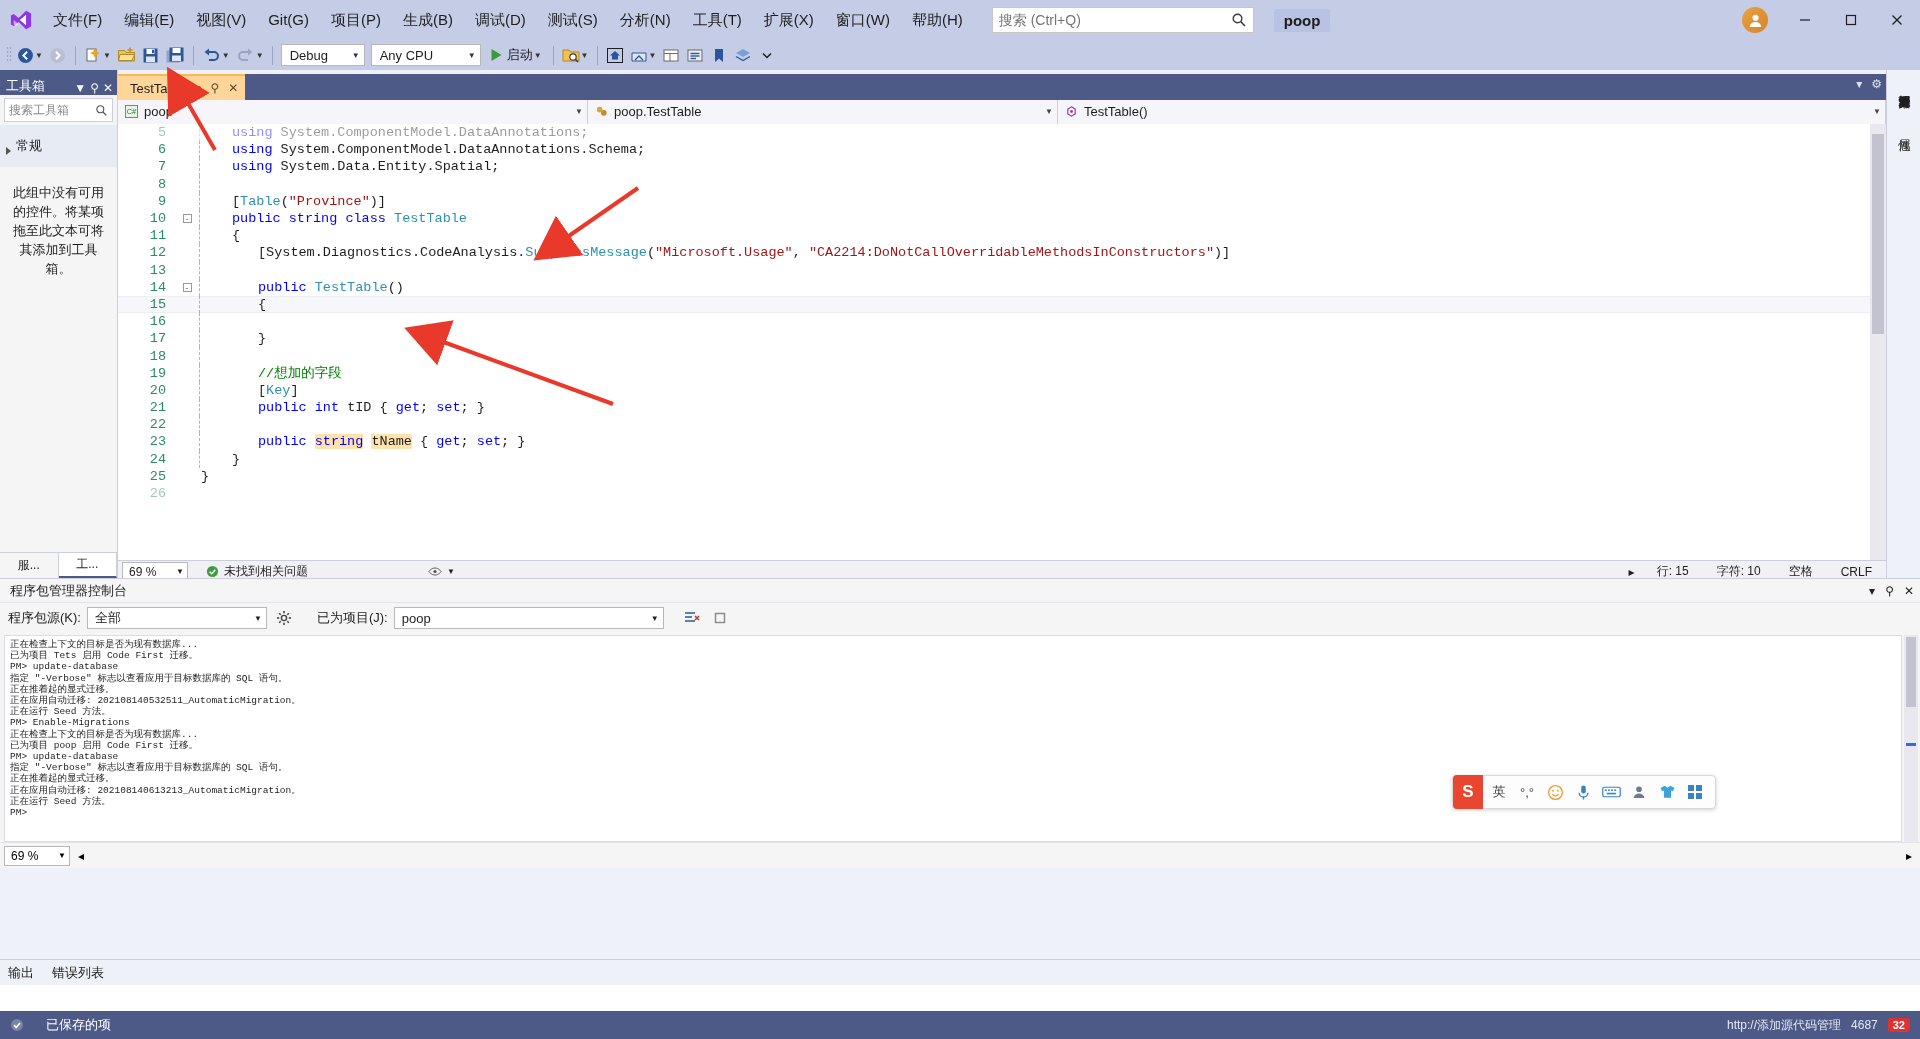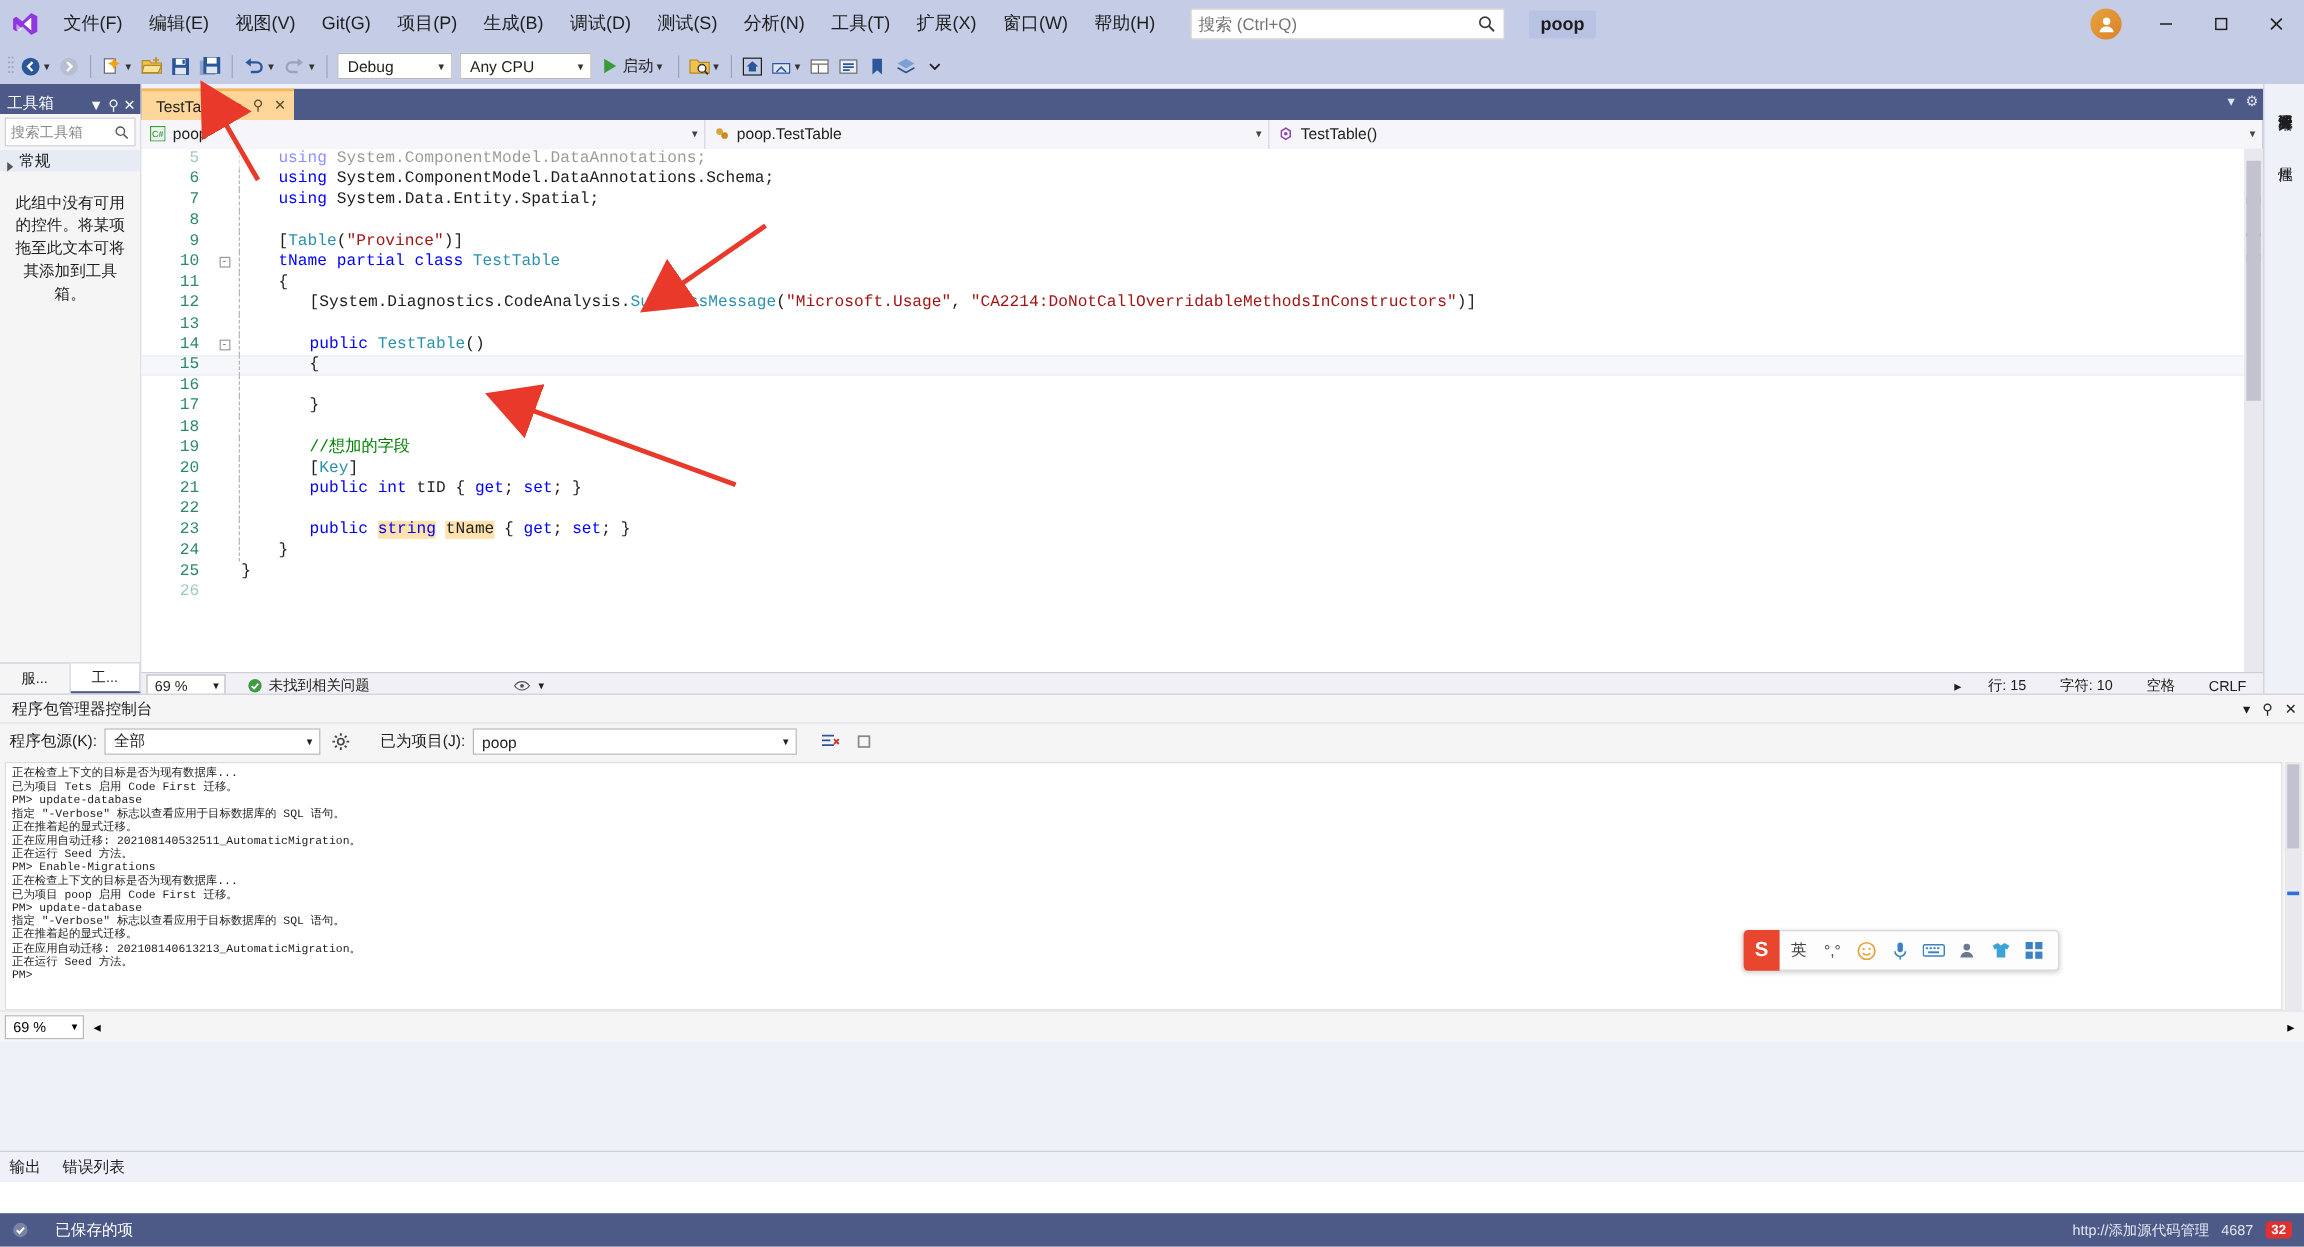--- a/index.html
+++ b/index.html
@@ -68,21 +68,21 @@
     height: 24px; min-width: 24px; display: flex; align-items: center; justify-content: center;
     padding: 0 3px; color: #2b579a;
   }
   .tb-sep { width: 1px; height: 19px; background: #9aa5c4; margin: 0 5px; }
   .tb-caret { font-size: 8px; color: #333; margin-left: 1px; }
   .tb-combo {
     height: 22px; background: #fff; border: 1px solid #b8b8b8;
     display: flex; align-items: center; justify-content: space-between;
     padding: 0 4px 0 8px; font-size: 13px; color: #1e1e1e; margin: 0 3px;
   }
-  .tb-combo.debug { width: 96px; }
+  .tb-combo.debug { width: 84px; }
   .tb-combo.cpu { width: 110px; }
   .tb-start { display: flex; align-items: center; padding: 0 6px; height: 24px; }
   .tb-start .lbl { font-size: 13px; color: #1e1e1e; margin-left: 4px; }
   .live-share {
     position: absolute; right: 14px; top: 40px; height: 30px;
     display: flex; align-items: center; font-size: 13px; color: #1e1e1e;
   }
 
   
   .body-area {
@@ -102,21 +102,21 @@
   }
   .tb-header .ttl { flex: 1; }
   .tb-header .ic { margin-left: 4px; font-size: 12px; opacity: .95; }
   .tb-search {
     height: 24px; margin: 3px 4px; background: #fff; border: 1px solid #cccedb;
     display: flex; align-items: center; padding: 0 4px; font-size: 12px; color: #8a8a8a;
   }
   .tb-search span { flex: 1; }
   .tb-group {
     display: flex; align-items: flex-end; gap: 5px;
-    background: #e7ebf3; padding: 0 6px; font-size: 13px; color: #1e1e1e;
+    background: #e7ebf3; padding: 12px 6px; font-size: 13px; color: #1e1e1e;
   }
   .tri { width: 0; height: 0; border-left: 5px solid #555; border-top: 4px solid transparent; border-bottom: 4px solid transparent; }
   .tb-empty {
     padding: 16px 12px 0 12px; font-size: 13px; color: #1e1e1e;
     line-height: 19px; text-align: center;
   }
   .tb-tabs {
     margin-top: auto; display: flex; border-top: 1px solid #cccedb; height: 26px;
   }
   .tb-tab {
@@ -611,21 +611,21 @@
         </div>
       </div>
 
       <div class="code-area">
         <div class="code-scrollwrap" id="code-lines">
             <div class="code-line" style="opacity: 0.45;"><div class="ln">5</div><div class="chgbar"></div><div class="gutter2"></div><div class="codetxt" style="padding-left: 32px; border-left: 1px dashed rgb(180, 180, 180); margin-left: 4px; height: 17.2px; line-height: 17.2px;"><span class="k-blue">using </span><span class="k-dark">System.ComponentModel.DataAnnotations;</span></div></div>
             <div class="code-line"><div class="ln">6</div><div class="chgbar"></div><div class="gutter2"></div><div class="codetxt" style="padding-left: 32px; border-left: 1px dashed rgb(180, 180, 180); margin-left: 4px; height: 17.2px; line-height: 17.2px;"><span class="k-blue">using </span><span class="k-dark">System.ComponentModel.DataAnnotations.Schema;</span></div></div>
             <div class="code-line"><div class="ln">7</div><div class="chgbar"></div><div class="gutter2"></div><div class="codetxt" style="padding-left: 32px; border-left: 1px dashed rgb(180, 180, 180); margin-left: 4px; height: 17.2px; line-height: 17.2px;"><span class="k-blue">using </span><span class="k-dark">System.Data.Entity.Spatial;</span></div></div>
             <div class="code-line"><div class="ln">8</div><div class="chgbar"></div><div class="gutter2"></div><div class="codetxt" style="padding-left: 32px; border-left: 1px dashed rgb(180, 180, 180); margin-left: 4px; height: 17.2px; line-height: 17.2px;"></div></div>
             <div class="code-line"><div class="ln">9</div><div class="chgbar"></div><div class="gutter2"></div><div class="codetxt" style="padding-left: 32px; border-left: 1px dashed rgb(180, 180, 180); margin-left: 4px; height: 17.2px; line-height: 17.2px;"><span class="k-dark">[</span><span class="k-teal">Table</span><span class="k-dark">(</span><span class="k-red">"Province"</span><span class="k-dark">)]</span></div></div>
-            <div class="code-line"><div class="ln">10</div><div class="chgbar green"></div><div class="gutter2"><div class="fold">-</div></div><div class="codetxt" style="padding-left: 32px; border-left: 1px dashed rgb(180, 180, 180); margin-left: 4px; height: 17.2px; line-height: 17.2px;"><span class="k-blue">tName partial class </span><span class="k-teal">TestTable</span></div></div>
+            <div class="code-line"><div class="ln">10</div><div class="chgbar green"></div><div class="gutter2"><div class="fold">-</div></div><div class="codetxt" style="padding-left: 32px; border-left: 1px dashed rgb(180, 180, 180); margin-left: 4px; height: 17.2px; line-height: 17.2px;"><span class="k-blue">public string class </span><span class="k-teal">TestTable</span></div></div>
             <div class="code-line"><div class="ln">11</div><div class="chgbar"></div><div class="gutter2"></div><div class="codetxt" style="padding-left: 32px; border-left: 1px dashed rgb(180, 180, 180); margin-left: 4px; height: 17.2px; line-height: 17.2px;"><span class="k-dark">{</span></div></div>
             <div class="code-line"><div class="ln">12</div><div class="chgbar green"></div><div class="gutter2"></div><div class="codetxt" style="padding-left: 58px; border-left: 1px dashed rgb(180, 180, 180); margin-left: 4px; height: 17.2px; line-height: 17.2px;"><span class="k-dark">[System.Diagnostics.CodeAnalysis.</span><span class="k-teal">SuppressMessage</span><span class="k-dark">(</span><span class="k-red">"Microsoft.Usage"</span><span class="k-dark">, </span><span class="k-red">"CA2214:DoNotCallOverridableMethodsInConstructors"</span><span class="k-dark">)]</span></div></div>
             <div class="code-line"><div class="ln">13</div><div class="chgbar green"></div><div class="gutter2"></div><div class="codetxt" style="padding-left: 58px; border-left: 1px dashed rgb(180, 180, 180); margin-left: 4px; height: 17.2px; line-height: 17.2px;"></div></div>
             <div class="code-line"><div class="ln">14</div><div class="chgbar green"></div><div class="gutter2"><div class="fold">-</div></div><div class="codetxt" style="padding-left: 58px; border-left: 1px dashed rgb(180, 180, 180); margin-left: 4px; height: 17.2px; line-height: 17.2px;"><span class="k-blue">public </span><span class="k-teal">TestTable</span><span class="k-dark">()</span></div></div>
             <div class="code-line cur"><div class="ln">15</div><div class="chgbar green"></div><div class="gutter2"></div><div class="codetxt" style="padding-left: 58px; border-left: 1px dashed rgb(180, 180, 180); margin-left: 4px; height: 17.2px; line-height: 17.2px;"><span class="k-dark">{</span></div></div>
             <div class="code-line"><div class="ln">16</div><div class="chgbar green"></div><div class="gutter2"></div><div class="codetxt" style="padding-left: 58px; border-left: 1px dashed rgb(180, 180, 180); margin-left: 4px; height: 17.2px; line-height: 17.2px;"></div></div>
             <div class="code-line"><div class="ln">17</div><div class="chgbar green"></div><div class="gutter2"></div><div class="codetxt" style="padding-left: 58px; border-left: 1px dashed rgb(180, 180, 180); margin-left: 4px; height: 17.2px; line-height: 17.2px;"><span class="k-dark">}</span></div></div>
             <div class="code-line"><div class="ln">18</div><div class="chgbar green"></div><div class="gutter2"></div><div class="codetxt" style="padding-left: 58px; border-left: 1px dashed rgb(180, 180, 180); margin-left: 4px; height: 17.2px; line-height: 17.2px;"></div></div>
             <div class="code-line"><div class="ln">19</div><div class="chgbar green"></div><div class="gutter2"></div><div class="codetxt" style="padding-left: 58px; border-left: 1px dashed rgb(180, 180, 180); margin-left: 4px; height: 17.2px; line-height: 17.2px;"><span class="k-green">//想加的字段</span></div></div>
             <div class="code-line"><div class="ln">20</div><div class="chgbar green"></div><div class="gutter2"></div><div class="codetxt" style="padding-left: 58px; border-left: 1px dashed rgb(180, 180, 180); margin-left: 4px; height: 17.2px; line-height: 17.2px;"><span class="k-dark">[</span><span class="k-teal">Key</span><span class="k-dark">]</span></div></div>

